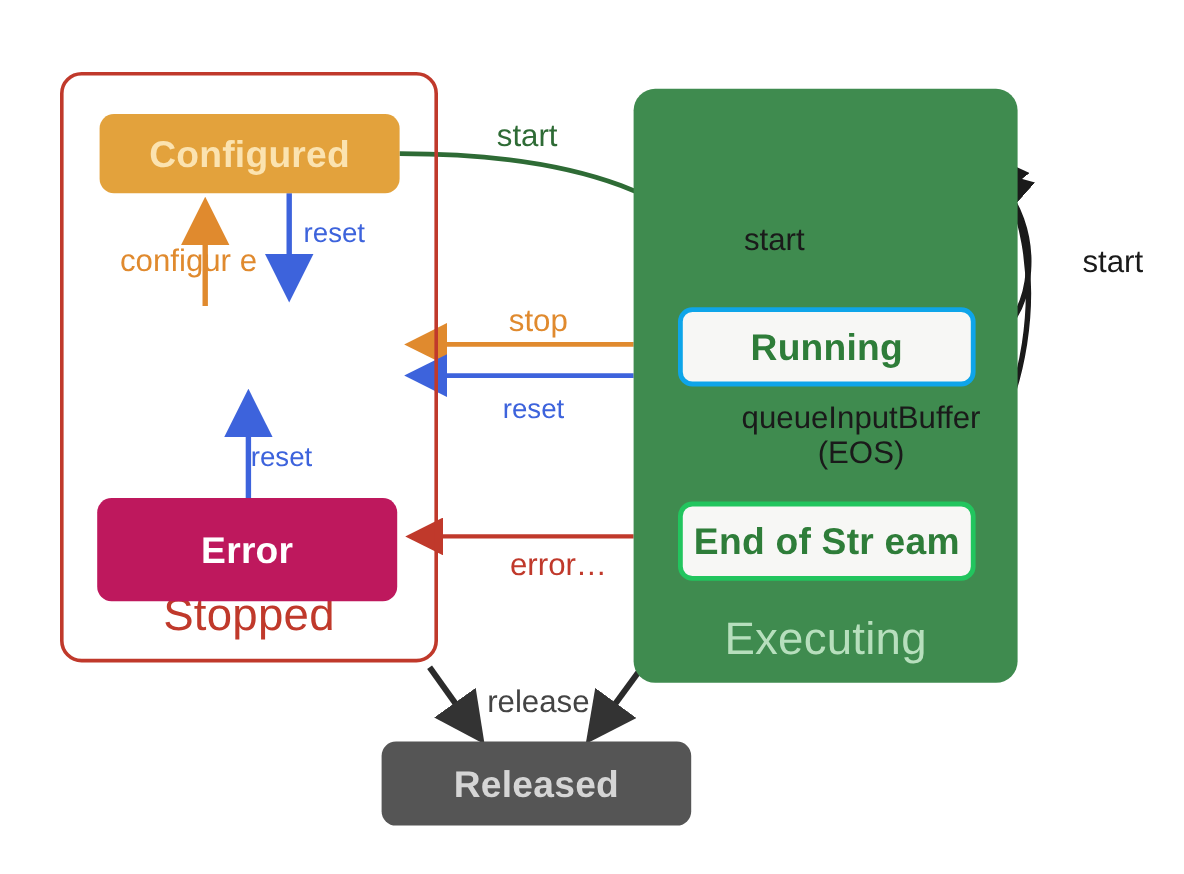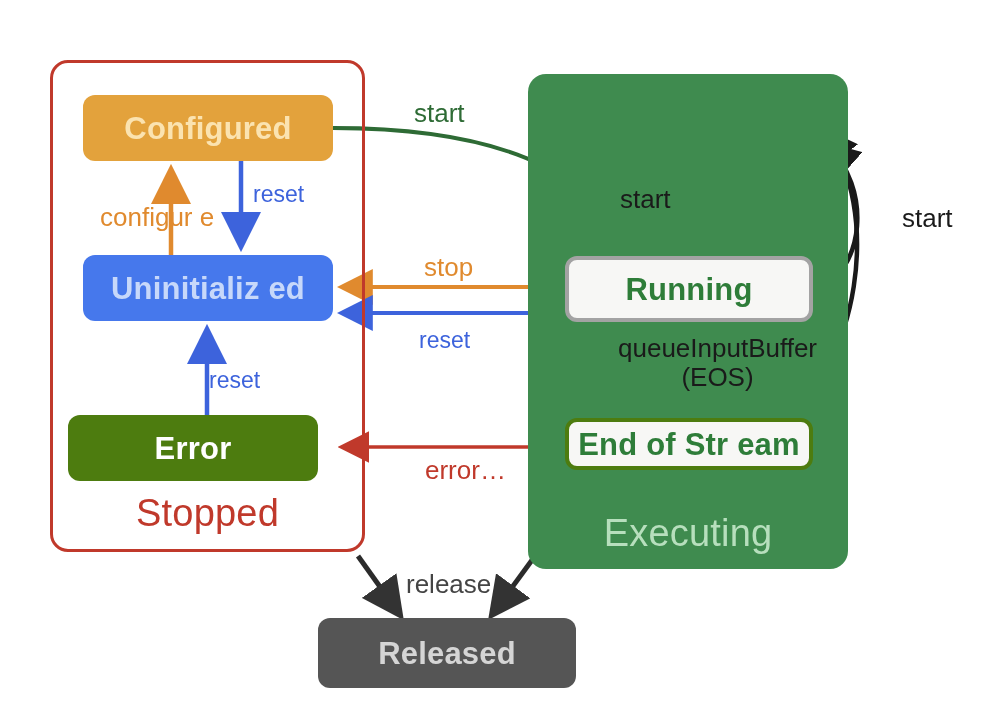--- a/index.html
+++ b/index.html
@@ -119,28 +119,27 @@
   <div class="group" style="left:50px; top:60px; width:315px; height:492px; border:3px solid #C0392B; background:transparent;">
     <div class="group-label" style="bottom:14px; color:#C0392B;">Stopped</div>
   </div>
 
   <div class="group" style="left:528px; top:74px; width:320px; height:495px; background:#3F8B4F; border:none;">
     <div class="group-label" style="bottom:14px; color:#B7DFBD;">Executing</div>
   </div>
 
   <div class="node" style="left:83px; top:95px; width:250px; height:66px; background:#E3A23C; color:#FBE3B0; border:none;">Configured</div>
 
-  <div class="node" style="left:83px; top:255px; width:250px; height:66px; background:#4678EC; color:#C7D8FA; border:none;">Uninitializ ed</div>
 
-  <div class="node" style="left:68px; top:415px; width:250px; height:66px; background:#4d7c0f; color:#FFFFFF; border:none;">Error</div>
+  <div class="node" style="left:81px; top:415px; width:250px; height:86px; background:#be185d; color:#FFFFFF; border:none;">Error</div>
 
 
-  <div class="node" style="left:565px; top:256px; width:248px; height:66px; background:#F7F7F5; color:#2E7D39; border:4px solid #a3a3a3;">Running</div>
+  <div class="node" style="left:565px; top:256px; width:248px; height:66px; background:#F7F7F5; color:#2E7D39; border:4px solid #0ea5e9;">Running</div>
 
-  <div class="node" style="left:565px; top:418px; width:248px; height:52px; background:#F7F7F5; color:#2E7D39; border:4px solid #4d7c0f;">End of Str eam</div>
+  <div class="node" style="left:565px; top:418px; width:248px; height:66px; background:#F7F7F5; color:#2E7D39; border:4px solid #22c55e;">End of Str eam</div>
 
   <div class="node" style="left:318px; top:618px; width:258px; height:70px; background:#555555; color:#D5D5D5; border:none;">Released</div>
 
   <div class="edge-label" style="left:100px; top:203px; color:#E08A2E;">configur e</div>
 
   <div class="edge-label" style="left:253px; top:182px; color:#3D63DC; font-size:23px;">reset</div>
 
   <div class="edge-label" style="left:209px; top:368px; color:#3D63DC; font-size:23px;">reset</div>
 
   <div class="edge-label" style="left:414px; top:99px; color:#2E6B35;">start</div>

